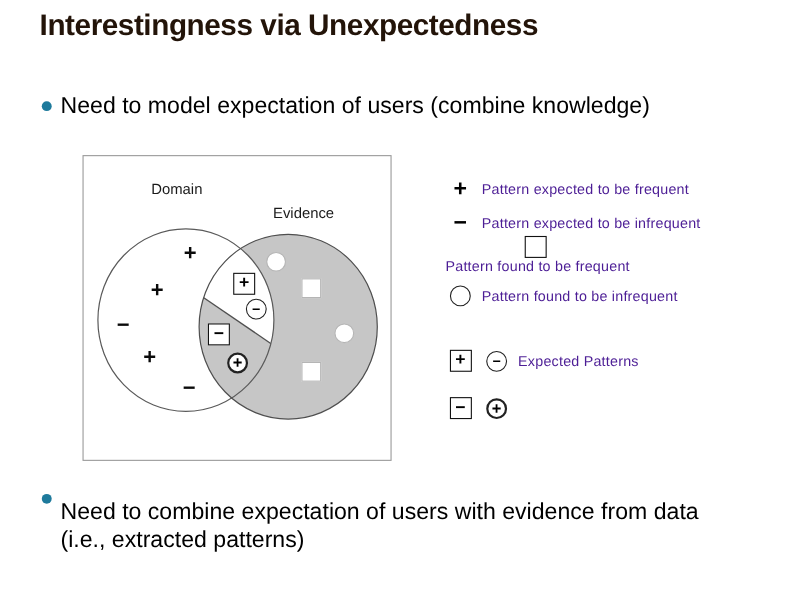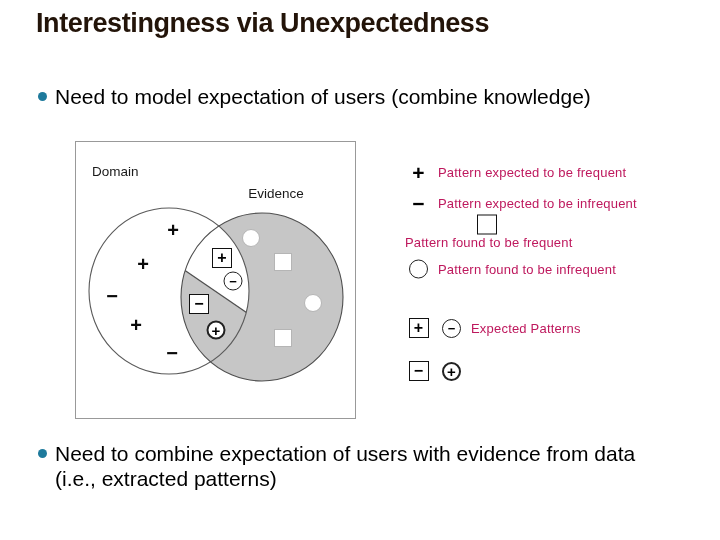--- a/index.html
+++ b/index.html
@@ -3,27 +3,27 @@
 <meta charset="utf-8">
 <style>
   html,body{margin:0;padding:0;background:#fff;}
   .slide{position:relative;width:720px;height:540px;background:#ffffff;overflow:hidden;
          font-family:"Liberation Sans",sans-serif;color:#000;}
   .title{position:absolute;left:36px;top:8px;font-size:27px;font-weight:700;
          letter-spacing:-0.4px;color:#231409;white-space:nowrap;}
   .bullet-row{position:absolute;left:38px;display:flex;align-items:flex-start;}
   .disc{width:9px;height:9px;border-radius:50%;background:#1e7a9c;margin-top:8px;flex:none;}
   .btext{margin-left:8px;font-size:21px;line-height:25px;color:#000;}
-  .b2 .btext{width:608px;}
+  .b2 .btext{width:608px;margin-top:12px;}
   
   .figure{position:absolute;left:75px;top:141px;width:279px;height:276px;
           border:1px solid #999;background:#fff;}
   .figure svg{position:absolute;left:0;top:0;}
   .symlayer{position:absolute;left:0;top:0;width:100%;height:100%;}
-  .dk-label{position:absolute;left:16px;top:20px;width:92px;text-align:left;
+  .dk-label{position:absolute;left:16px;top:20px;width:92px;text-align:right;
             font-size:13.5px;line-height:19px;color:#1a1a1a;}
   .ev-label{position:absolute;left:163px;top:44px;width:74px;text-align:center;
             font-size:13.5px;color:#1a1a1a;}
   .dsym{position:absolute;transform:translate(-50%,-50%);font-weight:700;font-size:20px;
         line-height:1;color:#0a0a0a;}
   .pos{position:absolute;transform:translate(-50%,-50%);}
   
   .sq{box-sizing:border-box;width:20px;height:20px;border:1.5px solid #111;background:#fff;
       display:flex;align-items:center;justify-content:center;font-weight:700;font-size:16px;
       line-height:1;color:#000;flex:none;}
@@ -33,21 +33,21 @@
   .ci.thick{border-width:2px;font-size:15px;}
   
   .esq{box-sizing:border-box;width:18px;height:18px;background:#fff;border:1px solid #b5b5b5;}
   .eci{box-sizing:border-box;width:18px;height:18px;background:#fff;border:1px solid #b5b5b5;
        border-radius:50%;}
   
   .legend{position:absolute;left:0;top:0;width:720px;height:540px;pointer-events:none;}
   .lrow{position:absolute;left:402px;display:flex;align-items:center;transform:translateY(-50%);}
   .slot{width:33px;display:flex;align-items:center;justify-content:center;flex:none;}
   .lglyph{font-weight:700;font-size:21px;line-height:1;color:#000;}
-  .llabel{margin-left:3px;font-size:13px;letter-spacing:.2px;color:#be185d;white-space:nowrap;}
+  .llabel{margin-left:3px;font-size:13px;letter-spacing:.2px;color:#4c1d95;white-space:nowrap;}
 </style>
 </head>
 <body>
 
 <div class="slide">
 
   <div class="title">Interestingness via Unexpectedness</div>
 
   <div class="bullet-row b1" style="top:84px;">
     <span class="disc"></span>

